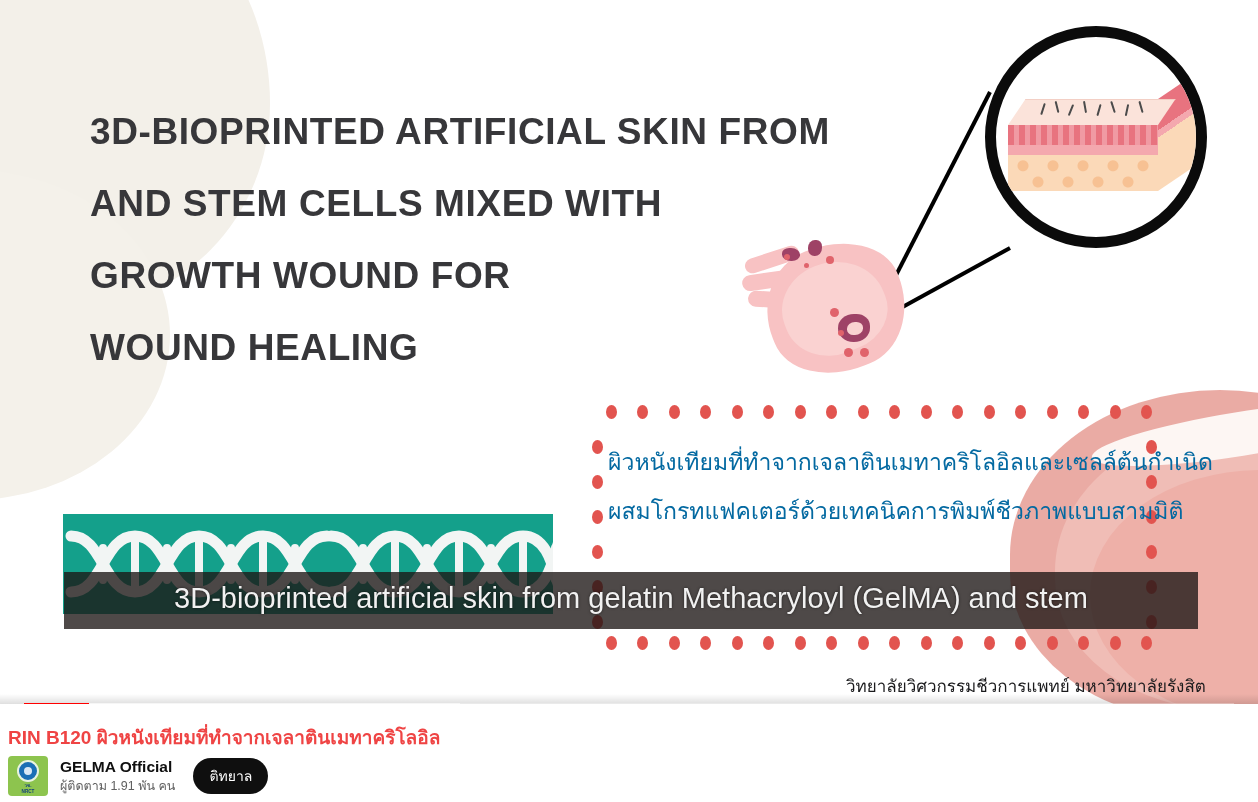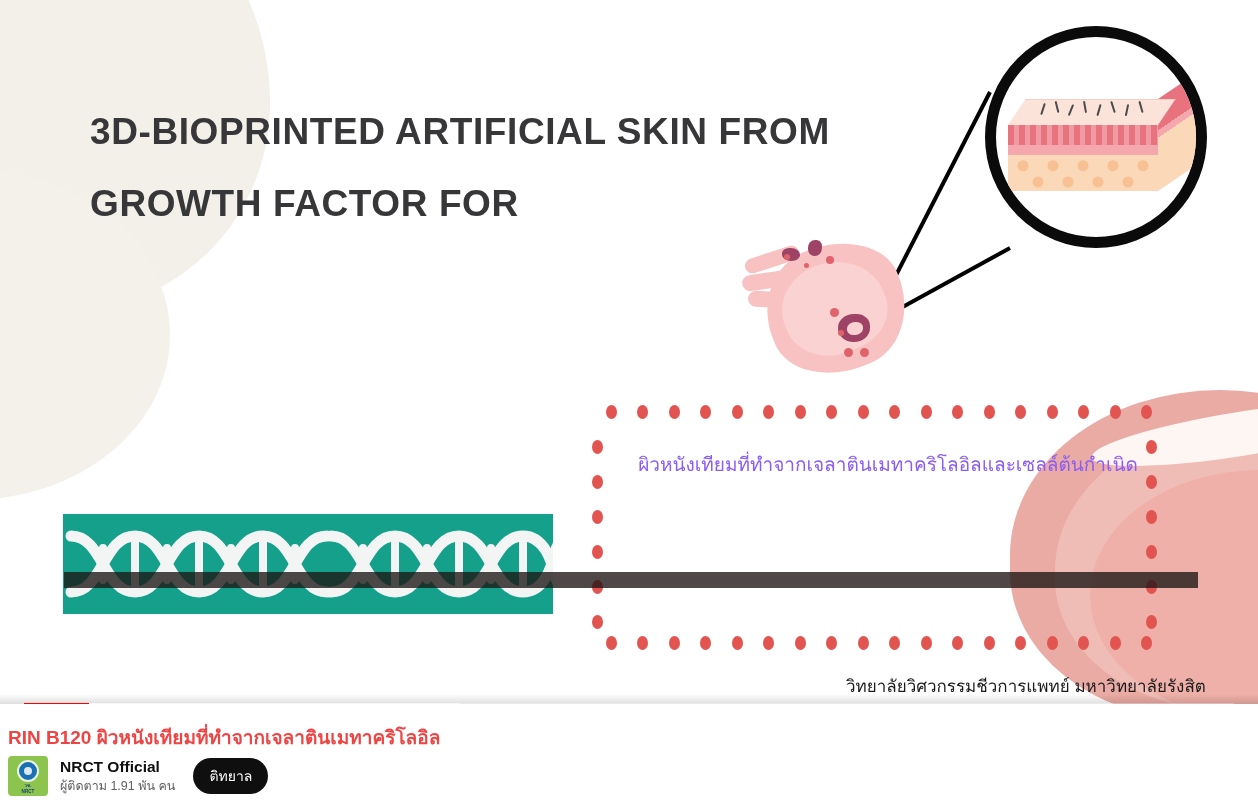--- a/index.html
+++ b/index.html
@@ -214,25 +214,25 @@
   }
 
   
   #thai-body {
     position: absolute;
     left: 608px; top: 440px;
     width: 560px;
     text-align: center;
   }
   #thai-body .tline {
-    color: #8b5cf6;
-    font-size: 19px;
+    color: #0369a1;
+    font-size: 23px;
     line-height: 49px;
     white-space: nowrap;
-    font-family: Liberation Serif, serif;
+    font-family: Liberation Mono, monospace;
   }
 
   
   #dna {
     position: absolute;
     left: 63px; top: 514px;
     width: 490px; height: 100px;
     background: #14a08b;
     overflow: hidden;
   }
@@ -416,21 +416,23 @@
     <div class="blob-pink3"></div>
     <div class="blob-stripe"></div>
 
     <svg id="leader-svg">
       <line x1="990" y1="92" x2="872" y2="322" stroke="#000" stroke-width="4"></line>
       <line x1="1010" y1="248" x2="868" y2="326" stroke="#000" stroke-width="4"></line>
     </svg>
 
     <div id="headline">
       <div class="line">3D-BIOPRINTED ARTIFICIAL SKIN FROM</div>
-      <div class="line">GROWTH FACTOR FOR</div>
+      <div class="line">AND STEM CELLS MIXED WITH</div>
+      <div class="line">GROWTH WOUND FOR</div>
+      <div class="line">WOUND HEALING</div>
     </div>
 
     <div id="hand">
       <div class="finger" style="left:2px;  top:34px; width:56px; height:15px; transform:rotate(-18deg);"></div>
       <div class="finger" style="left:0px;  top:54px; width:60px; height:16px; transform:rotate(-8deg);"></div>
       <div class="finger" style="left:6px;  top:74px; width:54px; height:16px; transform:rotate(4deg);"></div>
       <div class="palm"></div>
       <div class="palm-inner"></div>
       <div class="wound-big" style="left:96px; top:96px;"></div>
       <div class="wound" style="left:40px; top:30px; width:18px; height:13px; border-radius:40% 50% 45% 50%;"></div>
@@ -508,20 +510,21 @@
         <div class="bdot" style="left: 0px; top: 140px; background: rgb(226, 84, 79);"></div>
         <div class="bdot" style="left: 554px; top: 140px; background: rgb(226, 84, 79);"></div>
         <div class="bdot" style="left: 0px; top: 175px; background: rgb(226, 84, 79);"></div>
         <div class="bdot" style="left: 554px; top: 175px; background: rgb(226, 84, 79);"></div>
         <div class="bdot" style="left: 0px; top: 210px; background: rgb(226, 84, 79);"></div>
         <div class="bdot" style="left: 554px; top: 210px; background: rgb(226, 84, 79);"></div>
       </div>
 
     <div id="thai-body">
       <div class="tline">ผิวหนังเทียมที่ทำจากเจลาตินเมทาคริโลอิลและเซลล์ต้นกำเนิด</div>
+      <div class="tline">ผสมโกรทแฟคเตอร์ด้วยเทคนิคการพิมพ์ชีวภาพแบบสามมิติ</div>
     </div>
 
     <div id="dna">
       <svg width="490" height="100" viewBox="0 0 490 100">
         <g stroke="#f2f5f4" stroke-width="11" fill="none" stroke-linecap="round">
           <path d="M8 22 C 40 22, 40 78, 72 78 C 104 78, 104 22, 136 22 C 168 22, 168 78, 200 78 C 232 78, 232 22, 264 22"></path>
           <path d="M8 78 C 40 78, 40 22, 72 22 C 104 22, 104 78, 136 78 C 168 78, 168 22, 200 22 C 232 22, 232 78, 264 78"></path>
         </g>
         <g stroke="#f2f5f4" stroke-width="8" fill="none" stroke-linecap="round">
           <line x1="40" y1="34" x2="40" y2="66"></line>
@@ -545,20 +548,21 @@
           <line x1="200" y1="26" x2="200" y2="74"></line>
           <line x1="232" y1="34" x2="232" y2="66"></line>
         </g>
       </svg>
     </div>
 
     <div id="institution">วิทยาลัยวิศวกรรมชีวการแพทย์ มหาวิทยาลัยรังสิต</div>
   </div>
 
   <div id="caption-box">
+    <div class="cap">3D-bioprinted artificial skin from gelatin Methacryloyl (GelMA) and stem</div>
   </div>
 
   <div id="controls">
 
     <div id="progress-wrap">
       <div id="progress-loaded" style="width: 36%;"></div>
       <div id="progress-played" style="width: 5.4%; background: rgb(255, 0, 0);"></div>
     </div>
 
 
@@ -604,19 +608,19 @@
 <div id="meta">
 
   <div id="video-title">RIN B120 ผิวหนังเทียมที่ทำจากเจลาตินเมทาคริโลอิล</div>
 
   <div id="owner-row">
     <div id="avatar">
       <div class="emblem"></div>
       <div class="emblem-text">วช.<br>NRCT</div>
     </div>
     <div id="owner-text">
-      <div id="channel-name">NRCT Official</div>
+      <div id="channel-name">GELMA Official</div>
       <div id="sub-count">ผู้ติดตาม 1.91 พัน คน</div>
     </div>
     <div id="subscribe-btn">ติทยาล</div>
   </div>
 
 </div>
 
 </body></html>

